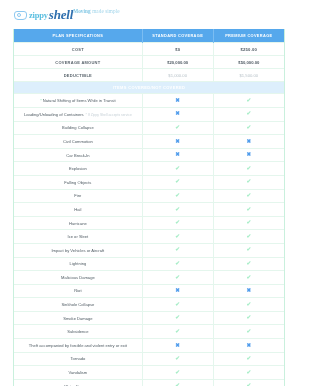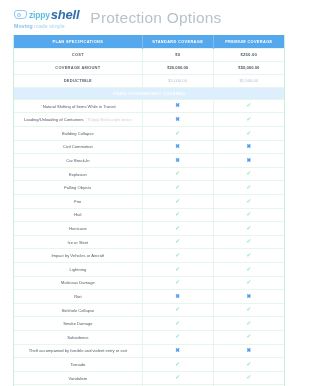--- a/index.html
+++ b/index.html
@@ -22,24 +22,25 @@
   }
 
   
   .header {
     display: flex;
     align-items: center;
     padding: 7px 0 6px 14px;
   }
   .logo {
     display: flex;
-    flex-direction: column;
+    flex-direction: row;
     justify-content: flex-end;
     margin-right: 11px;
     flex: 0 0 auto;
+    font-family: Liberation Serif, serif;
   }
   .logo-top {
     display: flex;
     align-items: center;
     white-space: nowrap;
   }
   .logo-mark {
     width: 13px;
     height: 9px;
     border: 1.2px solid #8ec9f0;
@@ -201,21 +202,20 @@
     <div class="logo">
       <div class="logo-top">
         <span class="logo-mark"></span>
         <span class="logo-zippy">zippy</span>
         <span class="logo-shell">shell</span>
       </div>
       <div class="logo-tag">
         <b>Moving</b><span> made simple</span>
       </div>
     </div>
-    <div class="page-title">Protection Options</div>
   </div>
 
   <div class="table-wrap">
     <table class="matrix">
       <colgroup>
         <col class="c1">
           <col class="c2">
           <col class="c3">
       </colgroup>
       <thead>

